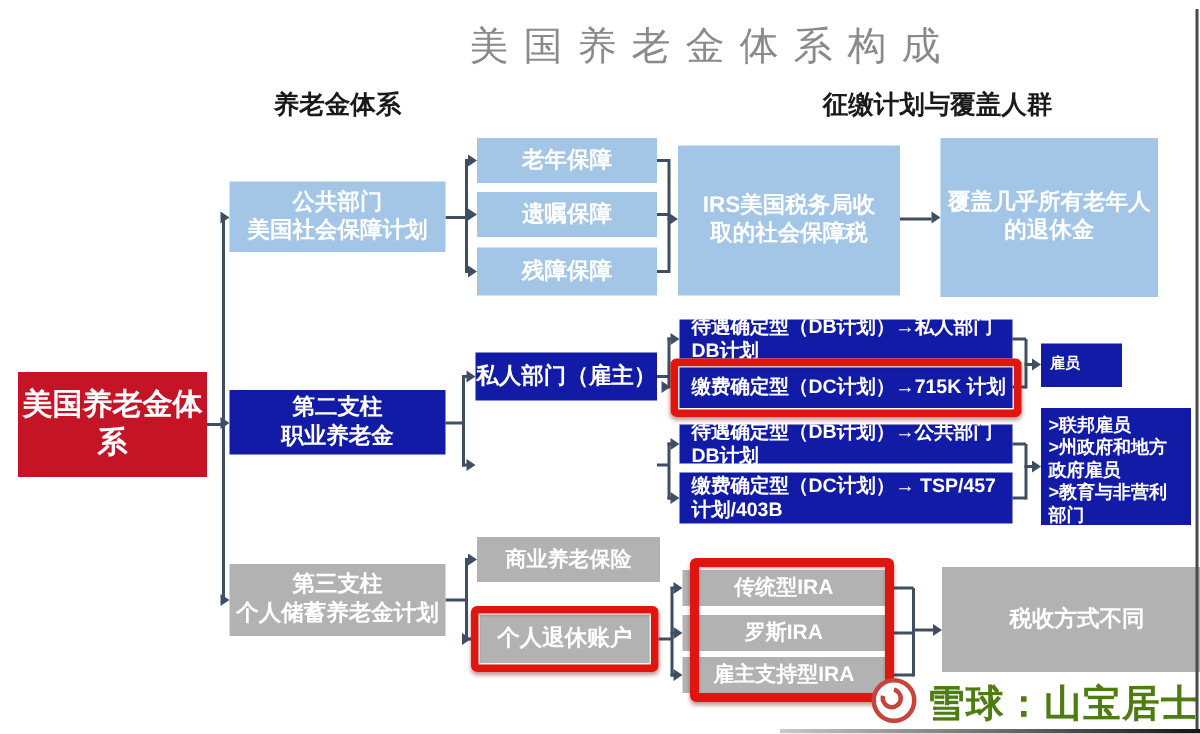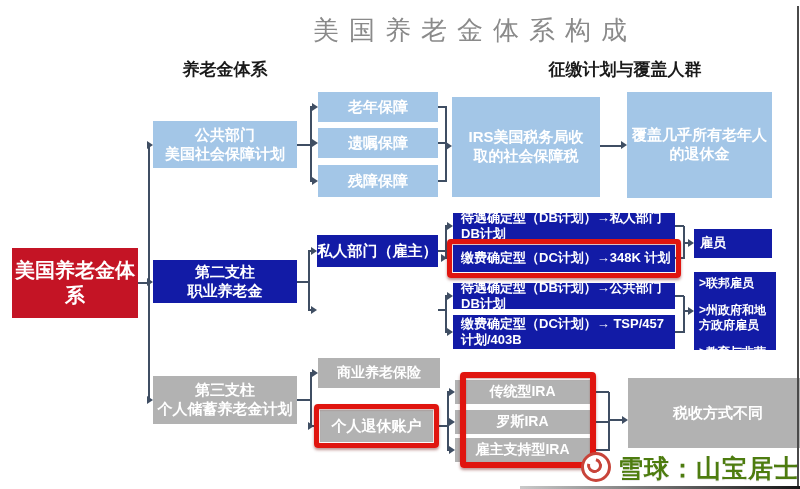--- a/index.html
+++ b/index.html
@@ -61,28 +61,28 @@
 
   <div class="bx lb" style="left:318px;top:92px;width:120px;height:30px;font-size:15px;">老年保障</div>
   <div class="bx lb" style="left:318px;top:128px;width:120px;height:30px;font-size:15px;">遗嘱保障</div>
   <div class="bx lb" style="left:318px;top:165px;width:120px;height:32px;font-size:15px;">残障保障</div>
   <div class="bx lb" style="left:452px;top:97px;width:148px;height:100px;font-size:15px;padding:0 10px;">IRS美国税务局收取的社会保障税</div>
   <div class="bx lb" style="left:627px;top:92px;width:145px;height:106px;font-size:15px;padding:0 4px;">覆盖几乎所有老年人的退休金</div>
 
   <div class="bx db" style="left:317px;top:235px;width:121px;height:32px;font-size:15px;">私人部门（雇主）</div>
 
   <div class="bx db left" style="left:453px;top:213px;width:222px;height:26px;font-size:13px;padding-left:8px;">待遇确定型（DB计划）→私人部门DB计划</div>
-  <div class="bx db left" style="left:453px;top:245px;width:222px;height:27px;font-size:13px;padding-left:8px;">缴费确定型（DC计划）→348K 计划</div>
+  <div class="bx db left" style="left:453px;top:245px;width:222px;height:27px;font-size:13px;padding-left:8px;">缴费确定型（DC计划）→715K 计划</div>
   <div class="frame" style="left:447px;top:239px;width:234px;height:39px;"></div>
   <div class="bx db left" style="left:453px;top:283px;width:222px;height:26px;font-size:13px;padding-left:8px;">待遇确定型（DB计划）→公共部门DB计划</div>
   <div class="bx db left" style="left:453px;top:315px;width:222px;height:34px;font-size:13px;padding-left:8px;">缴费确定型（DC计划）→ TSP/457计划/403B</div>
 
-  <div class="bx db left" style="left:694px;top:229px;width:78px;height:29px;font-size:13px;padding-left:6px;">雇员</div>
-  <div class="bx db left" style="left:694px;top:272px;width:82px;height:78px;font-size:12px;padding:4px 5px;
-       flex-direction:column;align-items:flex-start;justify-content:flex-start;gap:12px;">
+  <div class="bx db left" style="left:694px;top:229px;width:54px;height:29px;font-size:10px;padding-left:6px;">雇员</div>
+  <div class="bx db left" style="left:694px;top:272px;width:100px;height:78px;font-size:12px;padding:4px 5px;
+       flex-direction:column;align-items:flex-start;justify-content:flex-start;">
     <span>&gt;联邦雇员</span>
     <span>&gt;州政府和地方政府雇员</span>
     <span>&gt;教育与非营利部门</span>
   </div>
 
   <div class="bx gy" style="left:318px;top:358px;width:122px;height:30px;font-size:14px;">商业养老保险</div>
   <div class="bx gy" style="left:320px;top:410px;width:113px;height:32px;font-size:15px;">个人退休账户</div>
   <div class="frame" style="left:314px;top:404px;width:125px;height:44px;"></div>
 
   <div class="bx gy" style="left:455px;top:380px;width:135px;height:24px;font-size:14px;">传统型IRA</div>

